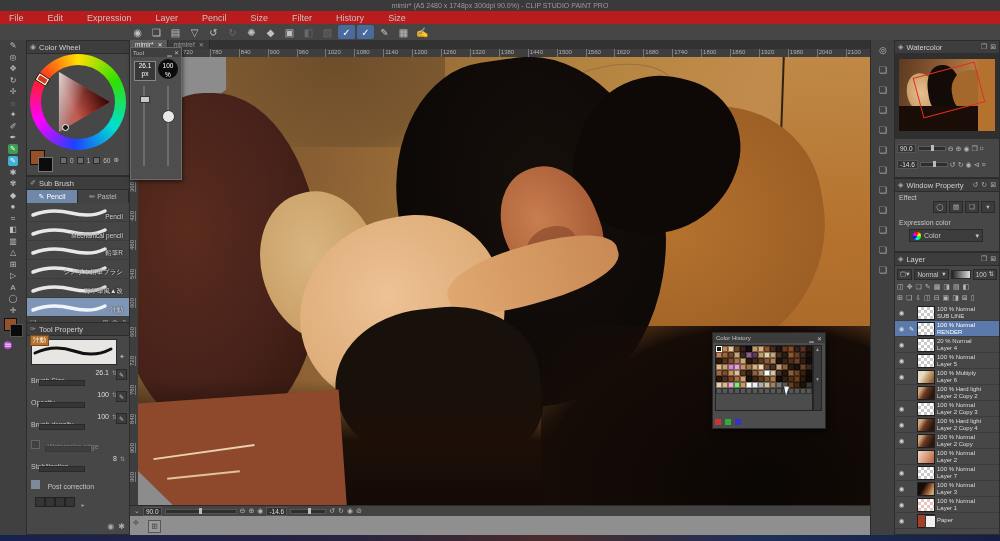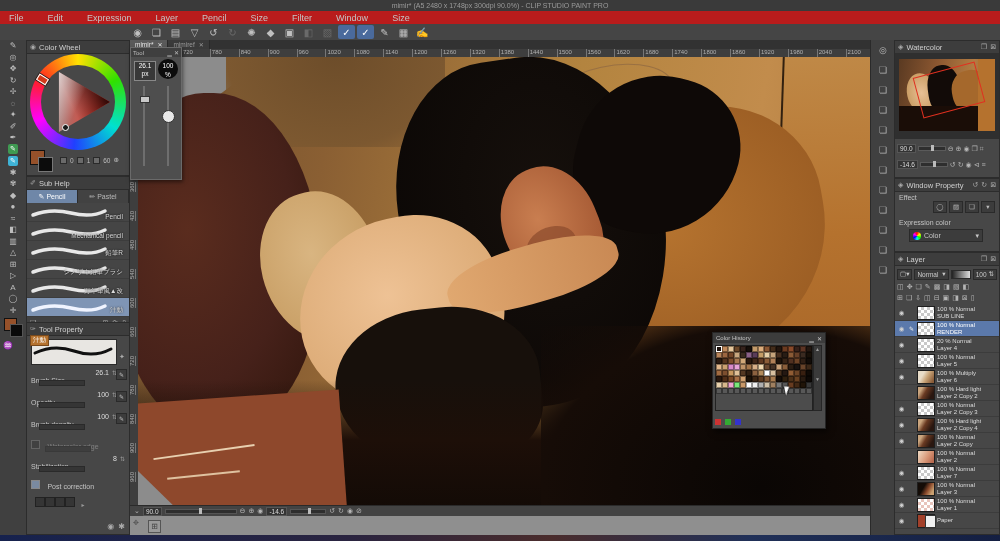--- a/index.html
+++ b/index.html
@@ -152,21 +152,21 @@
   <span>mimir* (A5 2480 x 1748px 300dpi 90.0%)  - CLIP STUDIO PAINT PRO</span>
 </div>
 <div class="abs flex menubar" id="menubar">
     <span>File</span>
     <span>Edit</span>
     <span>Expression</span>
     <span>Layer</span>
     <span>Pencil</span>
     <span>Size</span>
     <span>Filter</span>
-    <span>Window</span>
+    <span>History</span>
     <span>Size</span>
   </div>
 <div class="abs flex toolbar" id="toolbar">
     <span style="width:128px"></span>
     <span class="tbico">◉</span>
     <span class="tbico">❏</span>
     <span class="tbico">▤</span>
     <span class="tbico">▽</span>
     <span class="tbico">↺</span>
     <span class="tbico disabled">↻</span>
@@ -242,21 +242,21 @@
     <span class="sq"></span>
     <span>1</span>
     <span class="sq"></span>
     <span>60</span>
     <span>⊕</span>
   </div>
 
 <div class="abs panel" style="left:26px;top:176px;width:104px;height:146px;">
   <div class="phead">
       <span class="pico">✐</span>
-    <span>Sub Help</span>
+    <span>Sub Brush</span>
       <span class="sp"></span>
   </div>
   <div class="tabs" id="subtooltabs">
       <div class="stab on">
         <span>✎</span>
         <span>Pencil</span>
       </div>
       <div class="stab">
         <span>✏</span>
         <span>Pastel</span>

